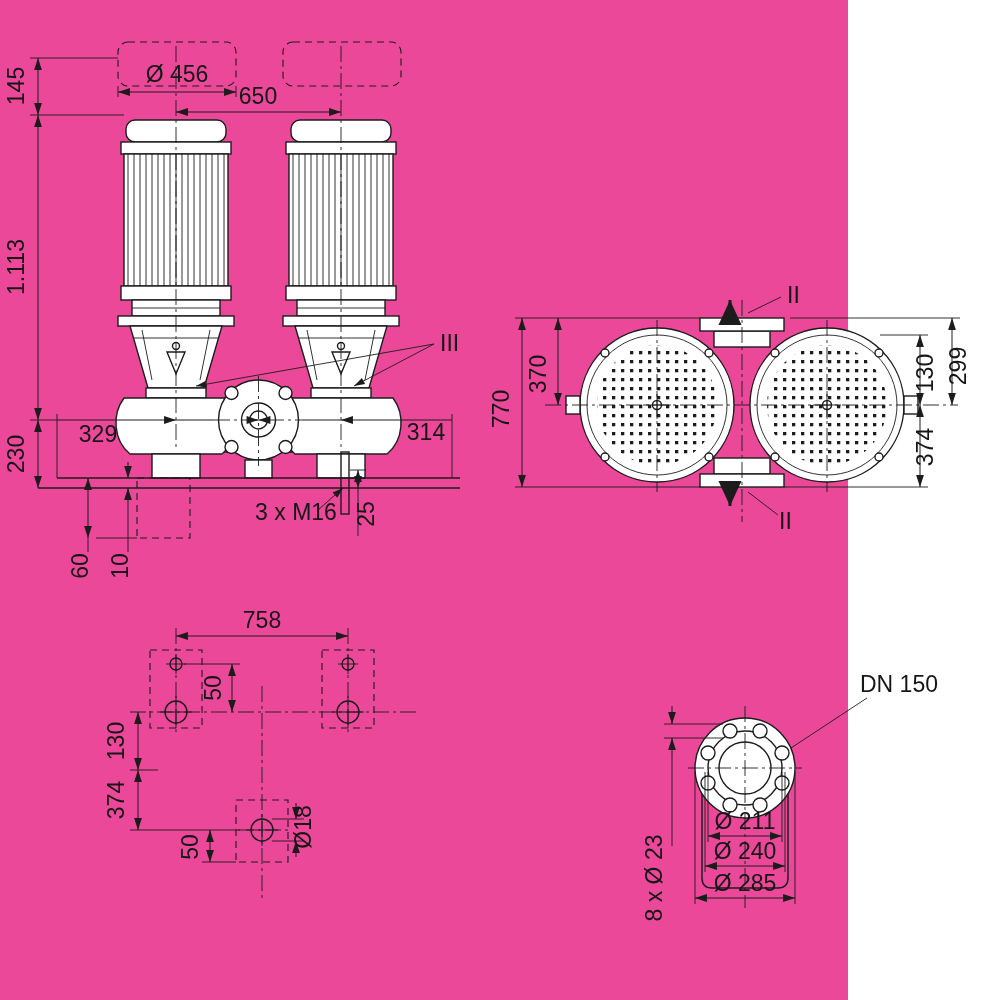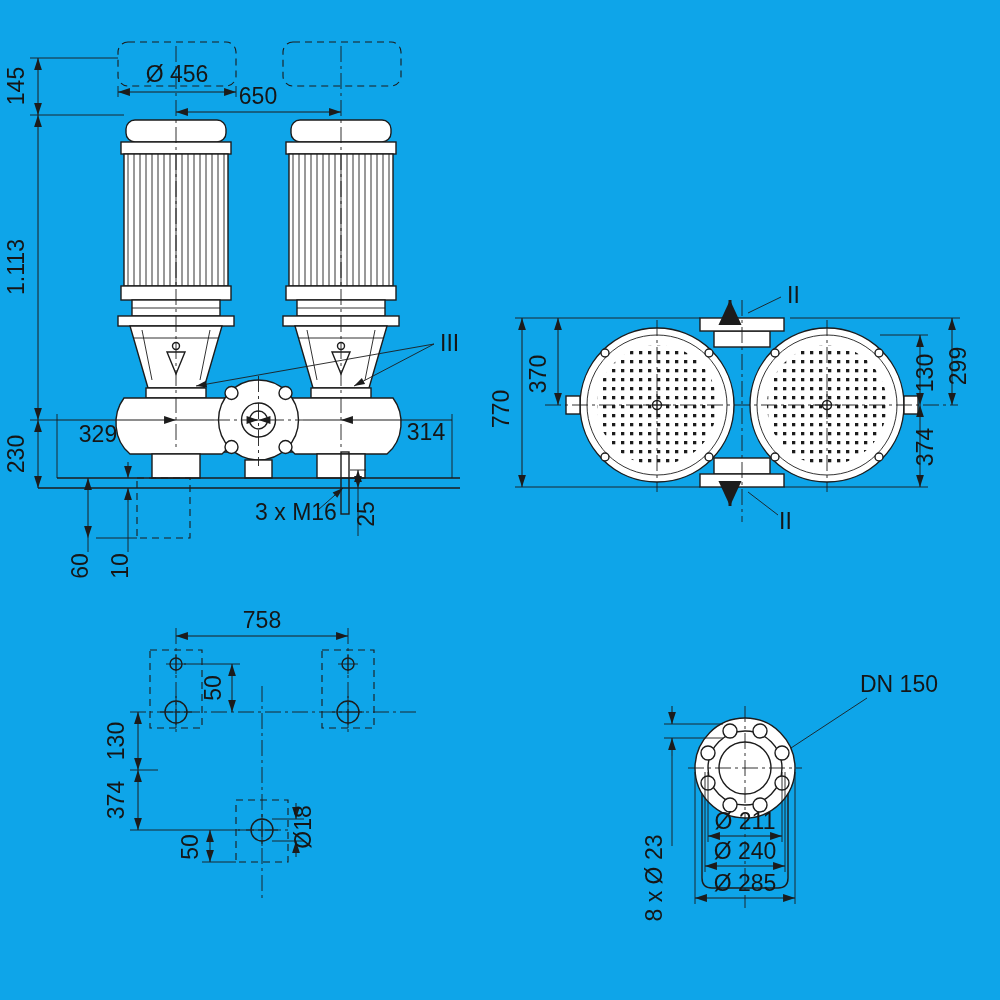--- a/index.html
+++ b/index.html
@@ -1,16 +1,16 @@
 <!DOCTYPE html>
 <html><head>
 <meta charset="utf-8">
 <style>
   html,body{margin:0;padding:0;background:#fff;}
-  .stage{width:1000px;height:1000px;background:#0ea5e9;position:relative;font-family:"Liberation Sans",sans-serif;}
+  .stage{width:848px;height:1000px;background:#ec4899;position:relative;font-family:"Liberation Sans",sans-serif;}
   svg text{font-family:"Liberation Sans",sans-serif;font-size:23px;fill:#161616;}
   .s{stroke:#1c1c1c;stroke-width:1.4;fill:none;}
   .sf{stroke:#1c1c1c;stroke-width:1.4;fill:#fff;}
   .thin{stroke:#1c1c1c;stroke-width:0.9;fill:none;}
   .dash{stroke:#1c1c1c;stroke-width:1.1;fill:none;stroke-dasharray:7 5;}
   .cl{stroke:#1c1c1c;stroke-width:0.9;fill:none;stroke-dasharray:16 4 3 4;}
   .dim{stroke:#1c1c1c;stroke-width:1;fill:none;}
   .sec{stroke:#1c1c1c;stroke-width:3;fill:none;}
 </style>
 </head>

